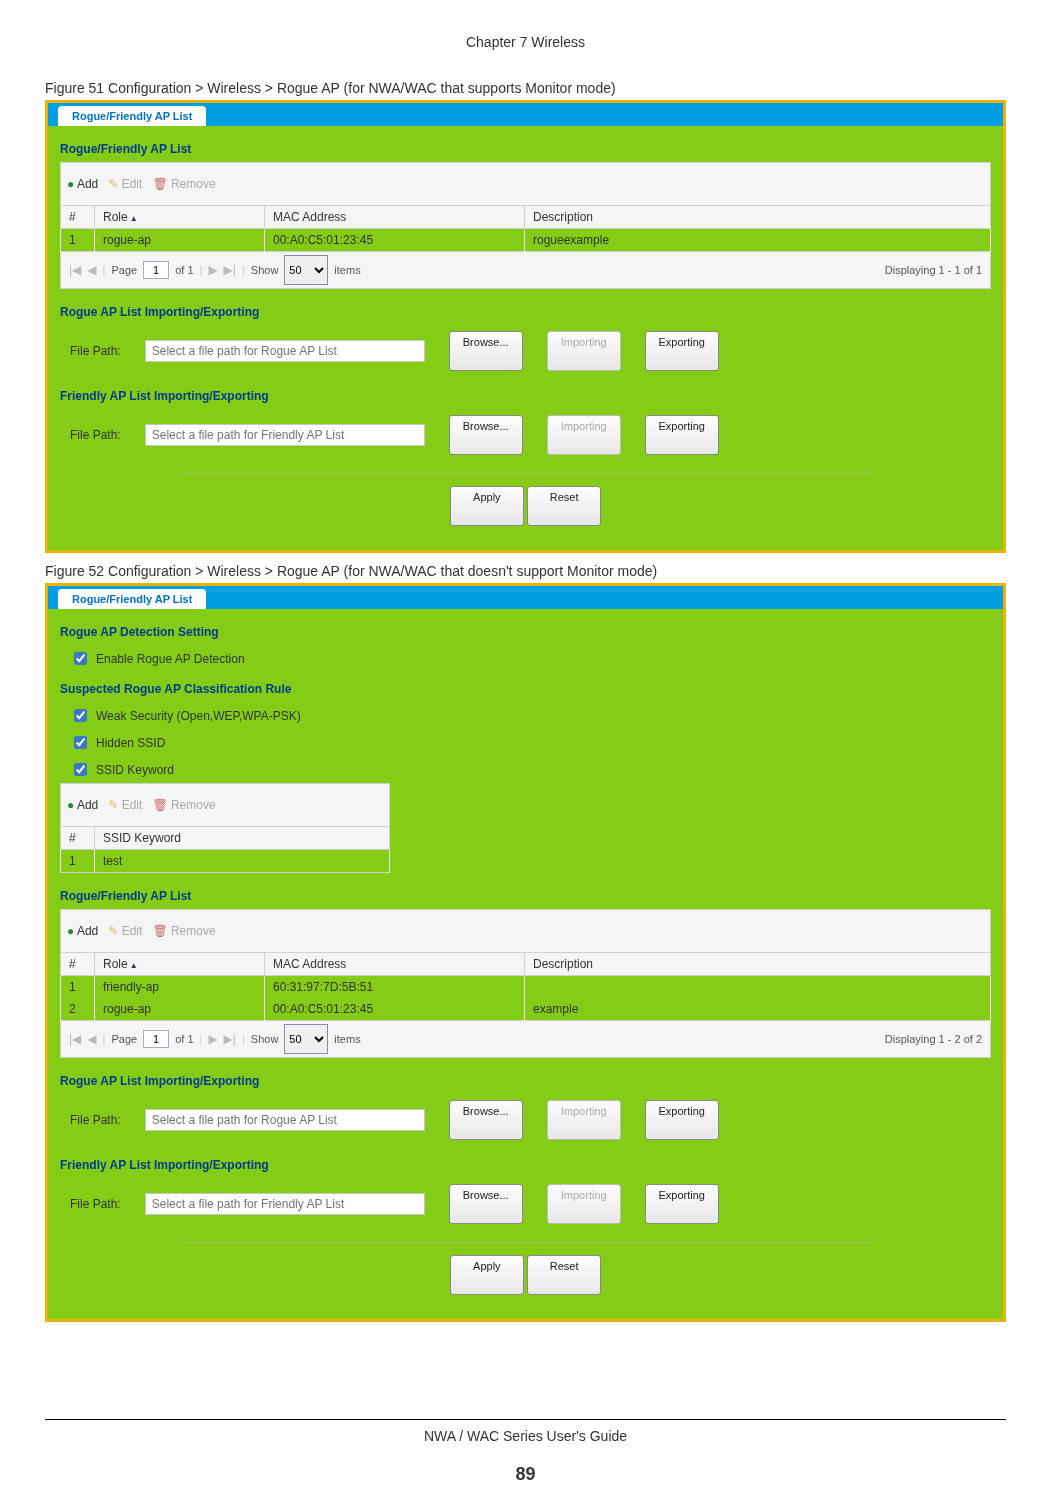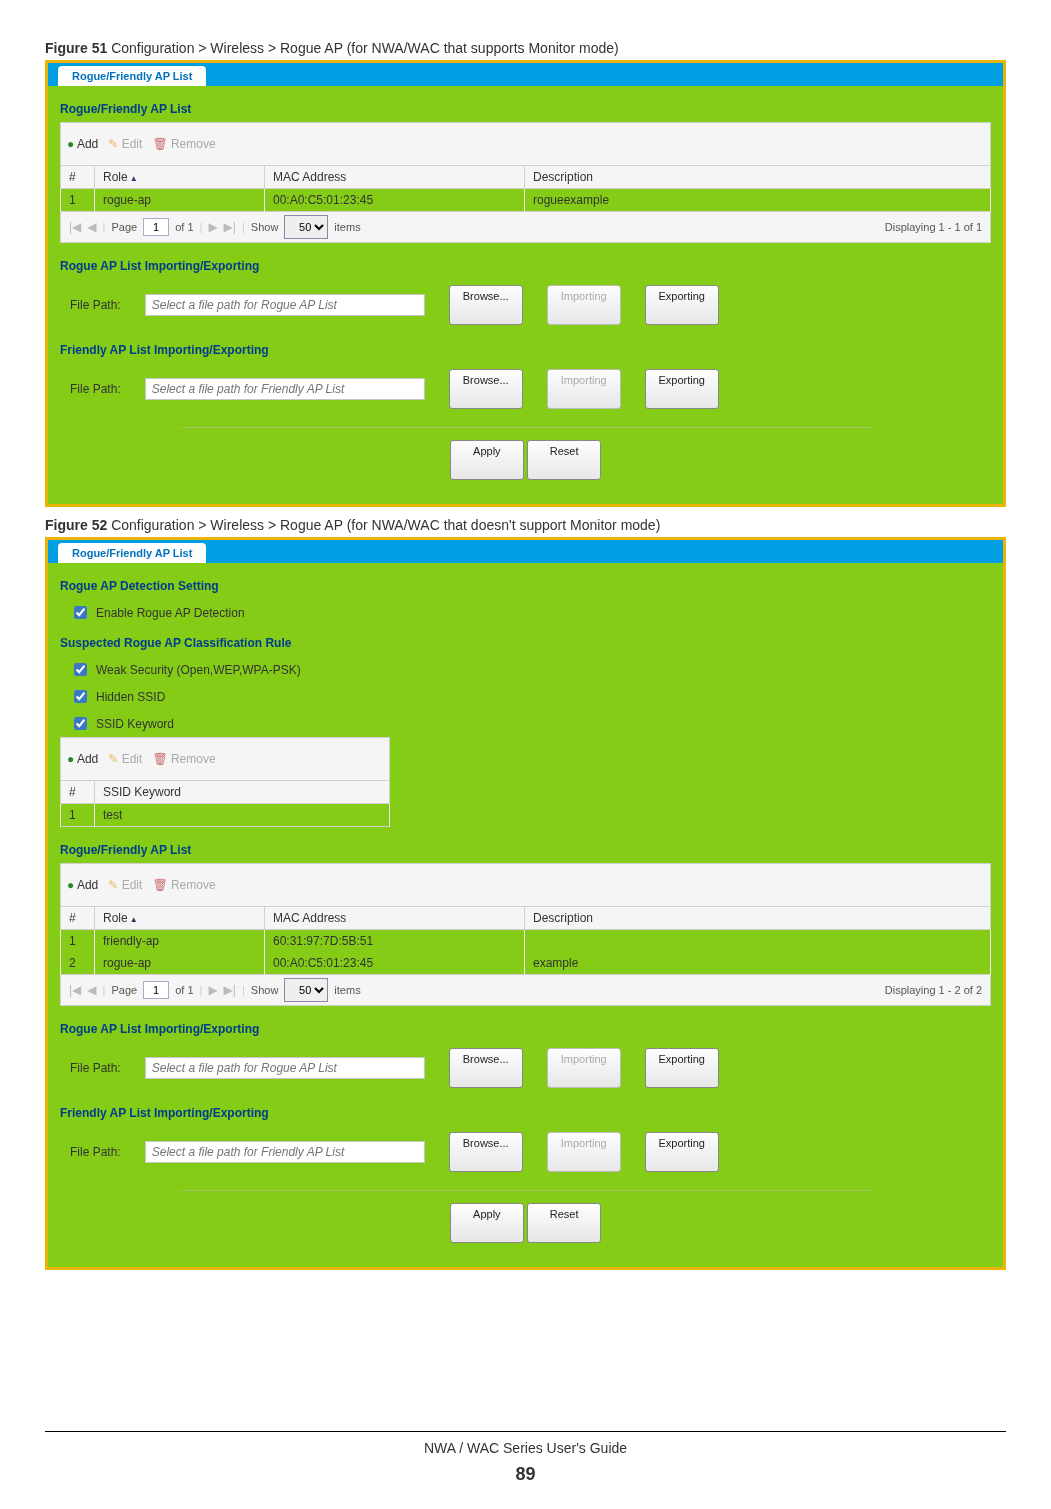--- a/index.html
+++ b/index.html
@@ -19,21 +19,21 @@
     text-align: center;
     font-size: 14px;
     color: #333;
     margin-bottom: 30px;
     padding-top: 4px;
   }
   .figure-caption {
     font-size: 14px;
     margin: 10px 0 4px 0;
   }
-  .figure-caption b { font-weight: bold; }
+  .figure-caption b { font-weight: normal; }
   .screenshot {
     border: 3px solid #eab308;
     background: #84cc16;
     font-family: Arial, sans-serif;
     font-size: 12px;
     color: #333;
     overflow: hidden;
   }
   .tab-outer {
     background: #009fe3;
@@ -113,41 +113,39 @@
   .pager input.page-num {
     width: 26px;
     height: 18px;
     border: 1px solid #aac;
     text-align: center;
     font-size: 11px;
   }
   .pager .vsep { color: #ccc; }
   .pager select {
     font-size: 11px;
-    height: 24px;
+    height: 30px;
     border: 1px solid #88a;
     width: 44px;
-    text-align: right;
   }
   .pager .spacer { flex: 1; }
   .file-row {
     display: flex;
     align-items: center;
     gap: 24px;
     padding: 6px 2px 6px 10px;
     font-size: 12px;
   }
   .file-row input[type=text] {
     flex: 0 0 280px;
     height: 22px;
     border: 1px solid #c6c6c6;
     padding: 10px 6px;
     color: #999;
     font-size: 12px;
-    font-style: italic;
   }
   .btn {
     display: inline-block;
     min-width: 74px;
     height: 40px;
     line-height: 20px;
     text-align: center;
     font-size: 11px;
     border: 1px solid #888;
     border-radius: 3px;
@@ -183,33 +181,34 @@
     right: 0;
     text-align: center;
     font-size: 14px;
     border-top: 1px solid #000;
     margin: 0 45px;
     padding-top: 8px;
   }
   .footer .pg {
     font-size: 18px;
     font-weight: bold;
-    margin-top: 8px;
+    margin-top: 20px;
   }
   .col-num   { width: 34px; }
   .col-role  { width: 170px; }
   .col-mac   { width: 260px; }
   .col-desc  { }
   .col-kw    { }
 </style>
 </head>
 <body>
 
 <div class="page">
 
+  <div class="chapter-heading">Chapter 7 Wireless</div>
 
   <div class="figure-caption">
     <b>Figure 51</b><span>   Configuration &gt; Wireless &gt; Rogue AP (for NWA/WAC that supports Monitor mode)</span>
   </div>
 
   <div class="screenshot">
     <div class="tab-outer">
       <span class="tab2">Rogue/Friendly AP List</span>
     </div>
     <div class="panel-body">

